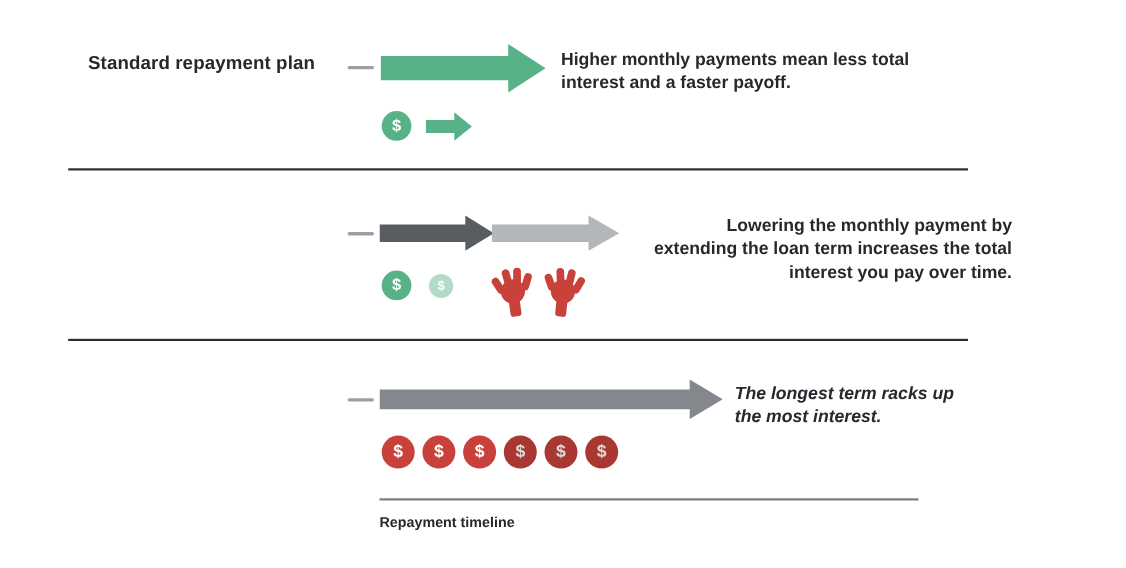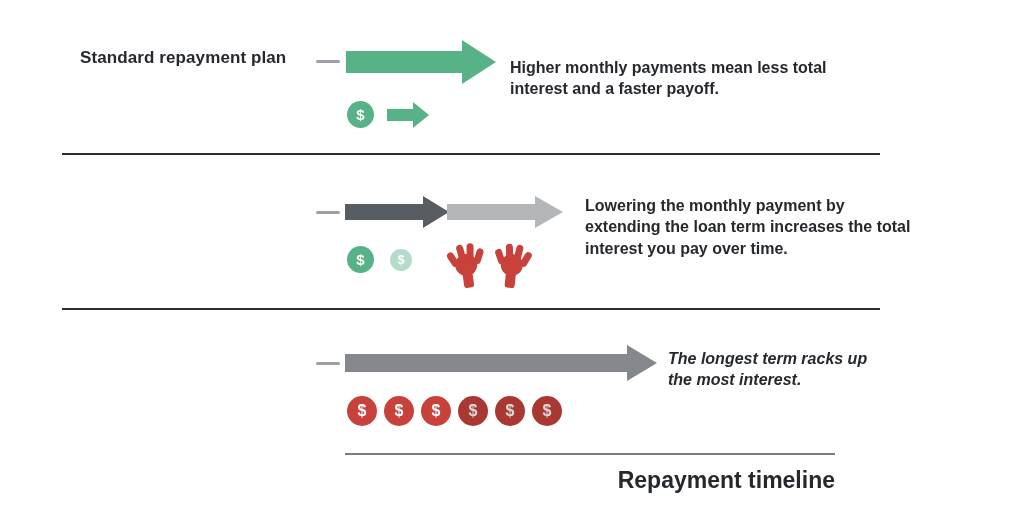--- a/index.html
+++ b/index.html
@@ -10,21 +10,21 @@
     --gray-light:#b4b7ba; --gray-mid:#84888c; --red:#c8423b;
     --divider:#2a2e33; --tick:#9aa0a5; --axisline:#787d82;
   }
   .canvas { position:relative; width:1024px; height:516px; background:#ffffff; overflow:hidden; }
   .abs { position:absolute; }
   .row-label { font-size:17px; font-weight:700; color:var(--dark); letter-spacing:.1px; }
   .row-text { font-size:16px; font-weight:700; color:var(--dark); line-height:1.34; }
   .tick { height:3px; background:var(--tick); border-radius:2px; }
   .divider { height:2px; background:var(--divider); }
   .axis-line { height:2px; background:var(--axisline); }
-  .axis-label { font-size:23px; font-weight:700; color:var(--dark); text-align:right; }
+  .axis-label { font-size:13px; font-weight:700; color:var(--dark); text-align:left; }
   .coin { border-radius:50%; color:#ffffff; font-weight:700;
           display:flex; align-items:center; justify-content:center; }
   .coin.green { background:var(--green); }
   .coin.red { background:var(--red); }
   .coin.faded { opacity:.45; }
   .coin.dim { filter:brightness(.85); }
   .sz27 { width:27px; height:27px; font-size:15px; }
   .sz22 { width:22px; height:22px; font-size:12px; }
   .sz30 { width:30px; height:30px; font-size:16px; }
   svg { display:block; }
@@ -35,21 +35,21 @@
 <div class="canvas">
 
   <div class="abs row-label" style="left:80px; top:48px; width:235px;">Standard repayment plan</div>
 
   <span class="abs tick" style="left:316px; top:60px; width:24px;"></span>
 
   <svg class="abs" style="left:346px; top:40px;" width="150" height="44" viewBox="0 0 150 44">
     <polygon points="0,11 116,11 116,0 150,22 116,44 116,33 0,33" fill="var(--green)"></polygon>
   </svg>
 
-  <div class="abs row-text" style="left:510px; top:44px; width:368px;margin-top:13px;">Higher monthly payments mean less total interest and a faster payoff.</div>
+  <div class="abs row-text" style="left:510px; top:44px; width:368px;">Higher monthly payments mean less total interest and a faster payoff.</div>
 
   <span class="abs coin green sz27" style="left:347px; top:101px;">
     <span>$</span>
   </span>
 
   <svg class="abs" style="left:387px; top:102px;" width="42" height="26" viewBox="0 0 42 26">
     <polygon points="0,7 26,7 26,0 42,13 26,26 26,19 0,19" fill="var(--green)"></polygon>
   </svg>
 
   <div class="abs divider" style="left:62px; top:153px; width:818px;"></div>
@@ -57,21 +57,21 @@
   <span class="abs tick" style="left:316px; top:211px; width:24px;"></span>
 
   <svg class="abs" style="left:345px; top:196px;" width="104" height="32" viewBox="0 0 104 32">
     <polygon points="0,8 78,8 78,0 104,16 78,32 78,24 0,24" fill="var(--gray-dark)"></polygon>
   </svg>
 
   <svg class="abs" style="left:447px; top:196px;" width="116" height="32" viewBox="0 0 116 32">
     <polygon points="0,8 88,8 88,0 116,16 88,32 88,24 0,24" fill="var(--gray-light)"></polygon>
   </svg>
 
-  <div class="abs row-text" style="left:585px; top:195px; width:335px;">Lowering the monthly payment by extending the loan term increases the total interest you pay over time.</div>
+  <div class="abs row-text" style="left:585px; top:195px; width:335px;text-align:right;">Lowering the monthly payment by extending the loan term increases the total interest you pay over time.</div>
 
   <span class="abs coin green sz27" style="left:347px; top:246px;">
     <span>$</span>
   </span>
 
   <span class="abs coin green faded sz22" style="left:390px; top:249px;">
     <span>$</span>
   </span>
 
   <svg class="abs" style="left:446px; top:238px; transform:rotate(-8deg);" width="40" height="50" viewBox="0 0 40 50">

